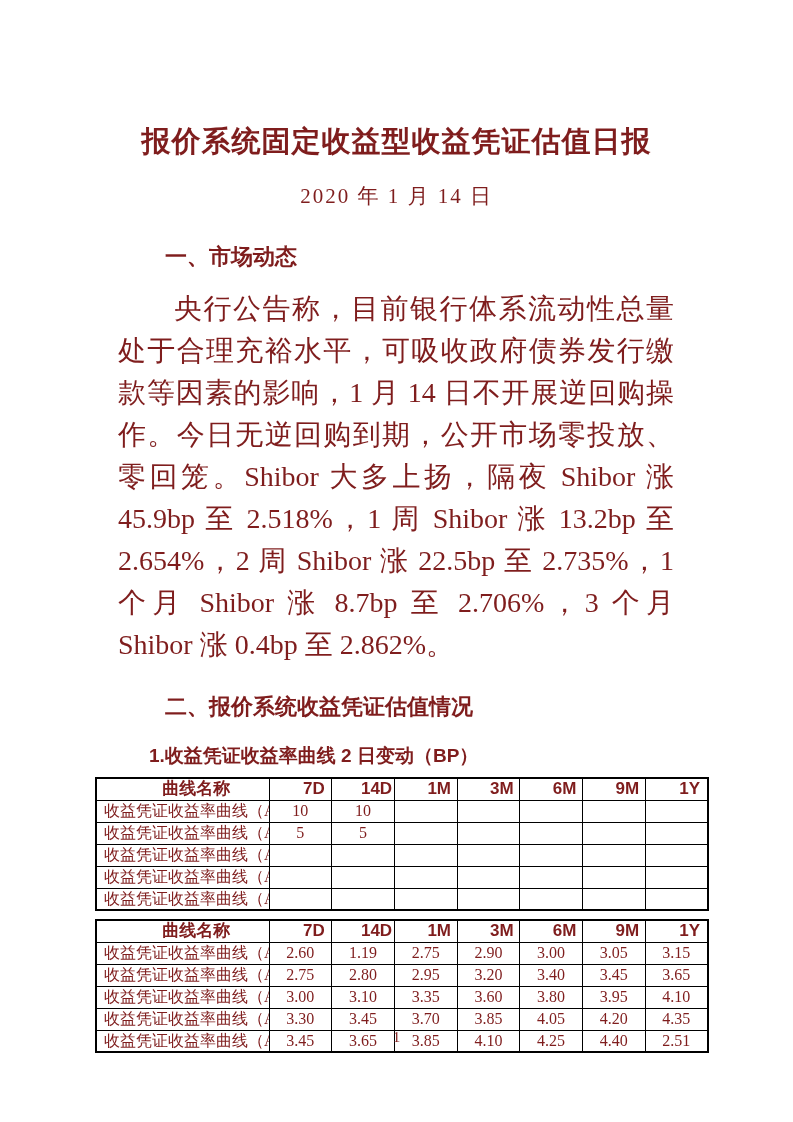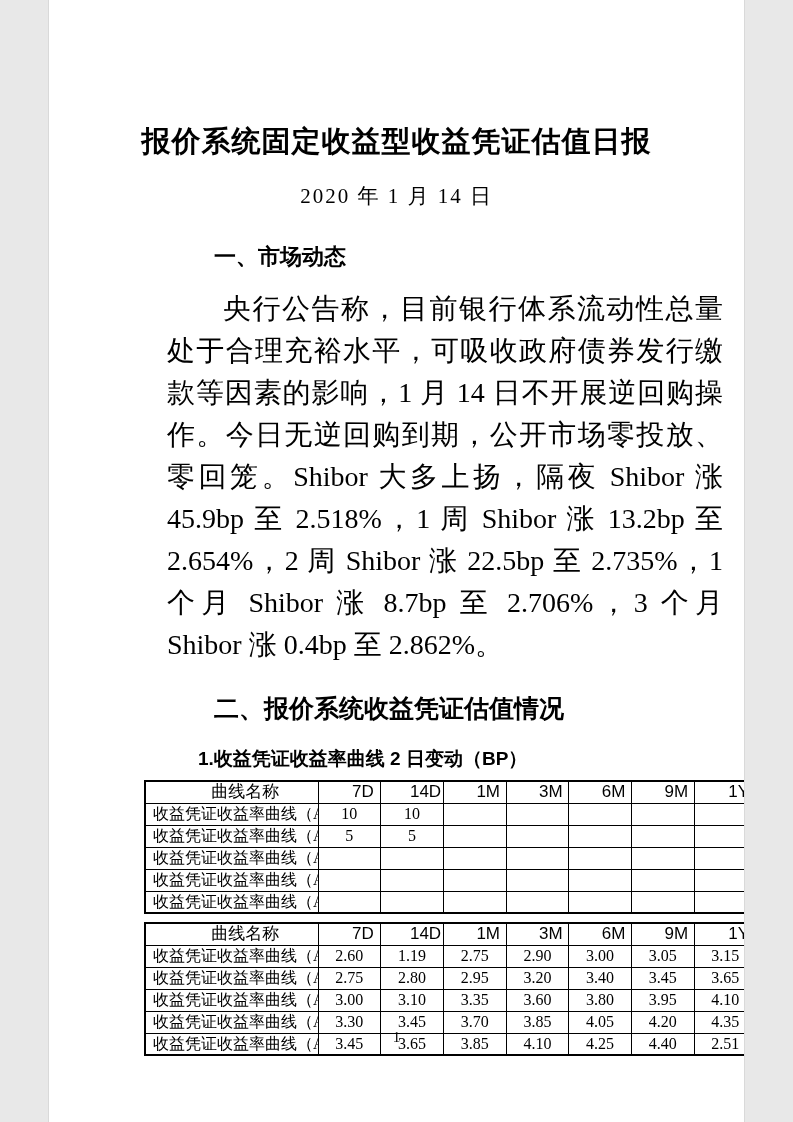--- a/index.html
+++ b/index.html
@@ -1,24 +1,24 @@
 <!DOCTYPE html>
 <html><head>
 <meta charset="utf-8">
 <style>
   * { margin: 0; padding: 0; box-sizing: border-box; }
   html, body { background: #e8e8e8; }
   .page {
     position: relative;
-    width: 695px;
+    width: 793px;
     height: 1122px;
     margin: 0 auto;
     background: #ffffff;
     outline: 1px solid #d9d9d9;
-    color: #000000;
+    color: #7f1d1d;
     font-family: "Liberation Serif", "DejaVu Serif", serif;
     overflow: hidden;
   }
   .doc-title {
     padding-top: 122px;
     text-align: center;
     font-family: "Liberation Sans", "DejaVu Sans", sans-serif;
     font-weight: 700;
     font-size: 29px;
     letter-spacing: 1px;
@@ -32,21 +32,21 @@
   .h-section {
     font-family: "Liberation Sans", "DejaVu Sans", sans-serif;
     font-weight: 700;
   }
   .h-section-1 {
     margin: 32px 0 0 165px;
     font-size: 22px;
   }
   .h-section-2 {
     margin: 26px 0 0 165px;
-    font-size: 25px;
+    font-size: 22px;
     font-family: Liberation Serif, serif;
   }
   .body-para {
     width: 556px;
     margin: 16px auto 0 auto;
     margin-left: 118px;
     font-size: 28px;
     line-height: 42px;
     text-align: justify;
     text-indent: 2em;
@@ -70,21 +70,21 @@
     padding: 0;
     font-size: 16px;
     line-height: 20px;
     text-align: center;
     vertical-align: middle;
     overflow: hidden;
     white-space: nowrap;
   }
   table.val-table th {
     font-family: "Liberation Sans", "DejaVu Sans", sans-serif;
-    font-weight: 400;
+    font-weight: 700;
     font-size: 17px;
     padding-left: 27px;
   }
   table.val-table col.c-name { width: 173px; }
   table.val-table col.c-val  { width: 62.7px; }
   table.val-table td.cell-name {
     text-align: left;
     padding-left: 7px;
     font-size: 16px;
   }

